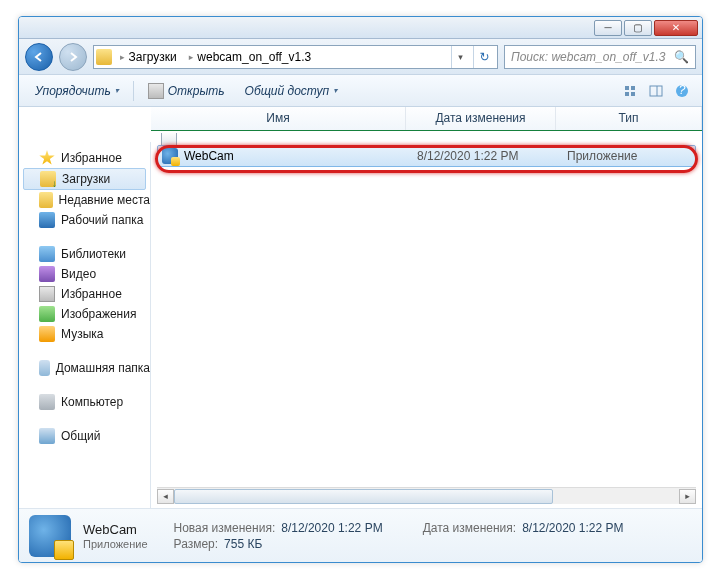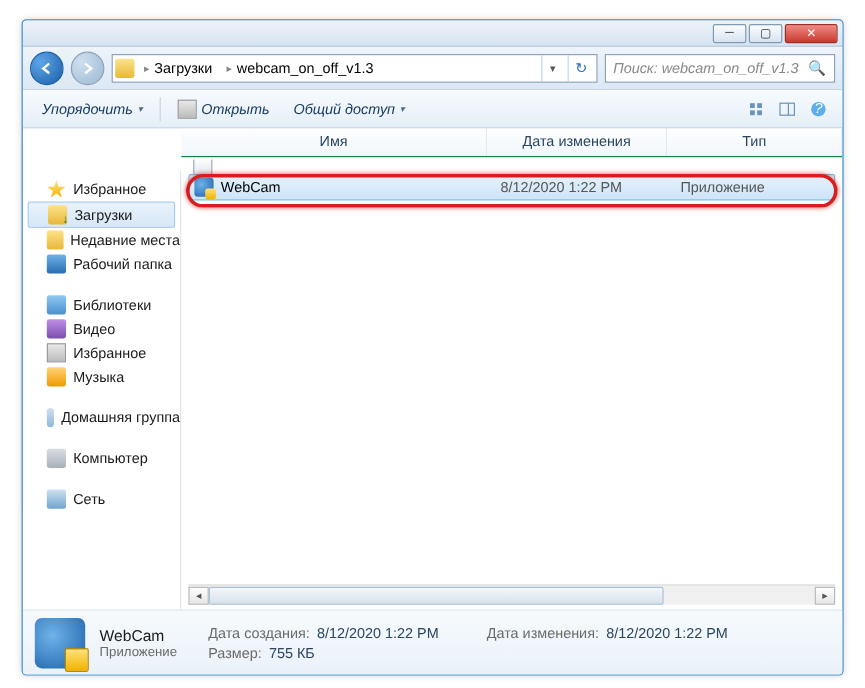--- a/index.html
+++ b/index.html
@@ -186,40 +186,44 @@
           </div>
         <div class="titem">
             <span class="tico ico-vid"></span>
             <span>Видео</span>
           </div>
         <div class="titem">
             <span class="tico ico-doc"></span>
             <span>Избранное</span>
           </div>
         <div class="titem">
+            <span class="tico ico-img"></span>
+            <span>Изображения</span>
+          </div>
+        <div class="titem">
             <span class="tico ico-mus"></span>
             <span>Музыка</span>
           </div>
       </div>
       <div class="tgroup">
         <div class="titem bold">
             <span class="tico ico-grp"></span>
-            <span>Домашняя группа</span>
+            <span>Домашняя папка</span>
           </div>
       </div>
       <div class="tgroup">
         <div class="titem bold">
             <span class="tico ico-comp"></span>
             <span>Компьютер</span>
           </div>
       </div>
       <div class="tgroup">
         <div class="titem bold">
             <span class="tico ico-net"></span>
-            <span>Сеть</span>
+            <span>Общий</span>
           </div>
       </div>
     </div>
 
     <div class="listarea">
       <div class="colhead">
         <div class="ch name">Имя</div>
         <div class="ch date">Дата изменения</div>
         <div class="ch type">Тип</div>
       </div>
@@ -251,21 +255,21 @@
 
   <div class="detailsbar">
     <div class="dbico"></div>
     <div class="dbmain">
       <div class="dbtitle">WebCam</div>
       <div class="dbsub">Приложение</div>
     </div>
     <div class="dbprops">
       <div class="dbcol">
         <div class="dbrow">
-            <span class="dbk">Дата создания:</span>
+            <span class="dbk">Новая изменения:</span>
             <span class="dbv">8/12/2020 1:22 PM</span>
           </div>
         <div class="dbrow">
             <span class="dbk">Размер:</span>
             <span class="dbv">755 КБ</span>
           </div>
       </div>
       <div class="dbcol">
         <div class="dbrow">
             <span class="dbk">Дата изменения:</span>

